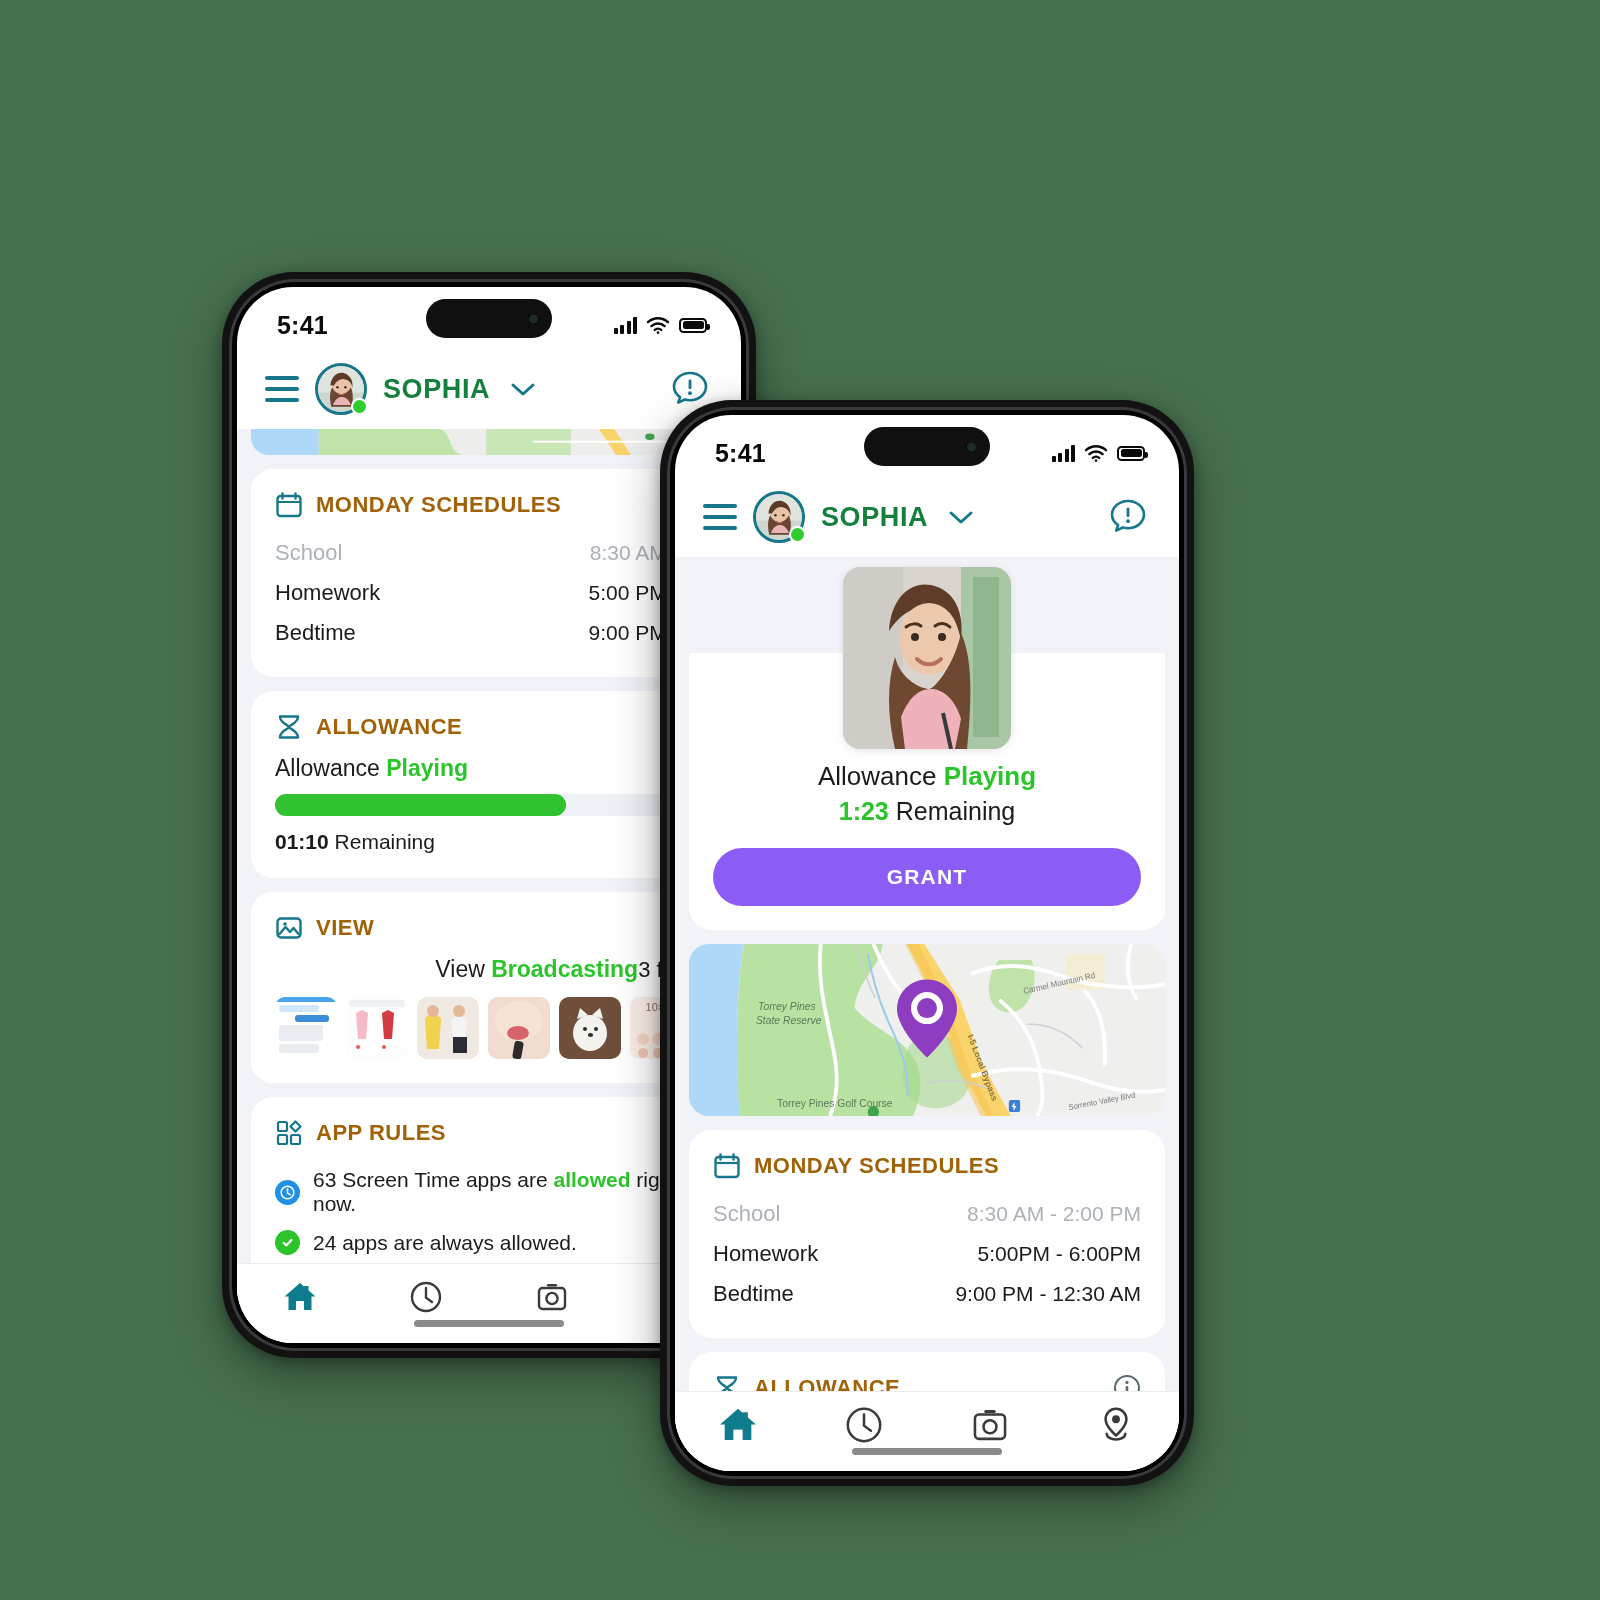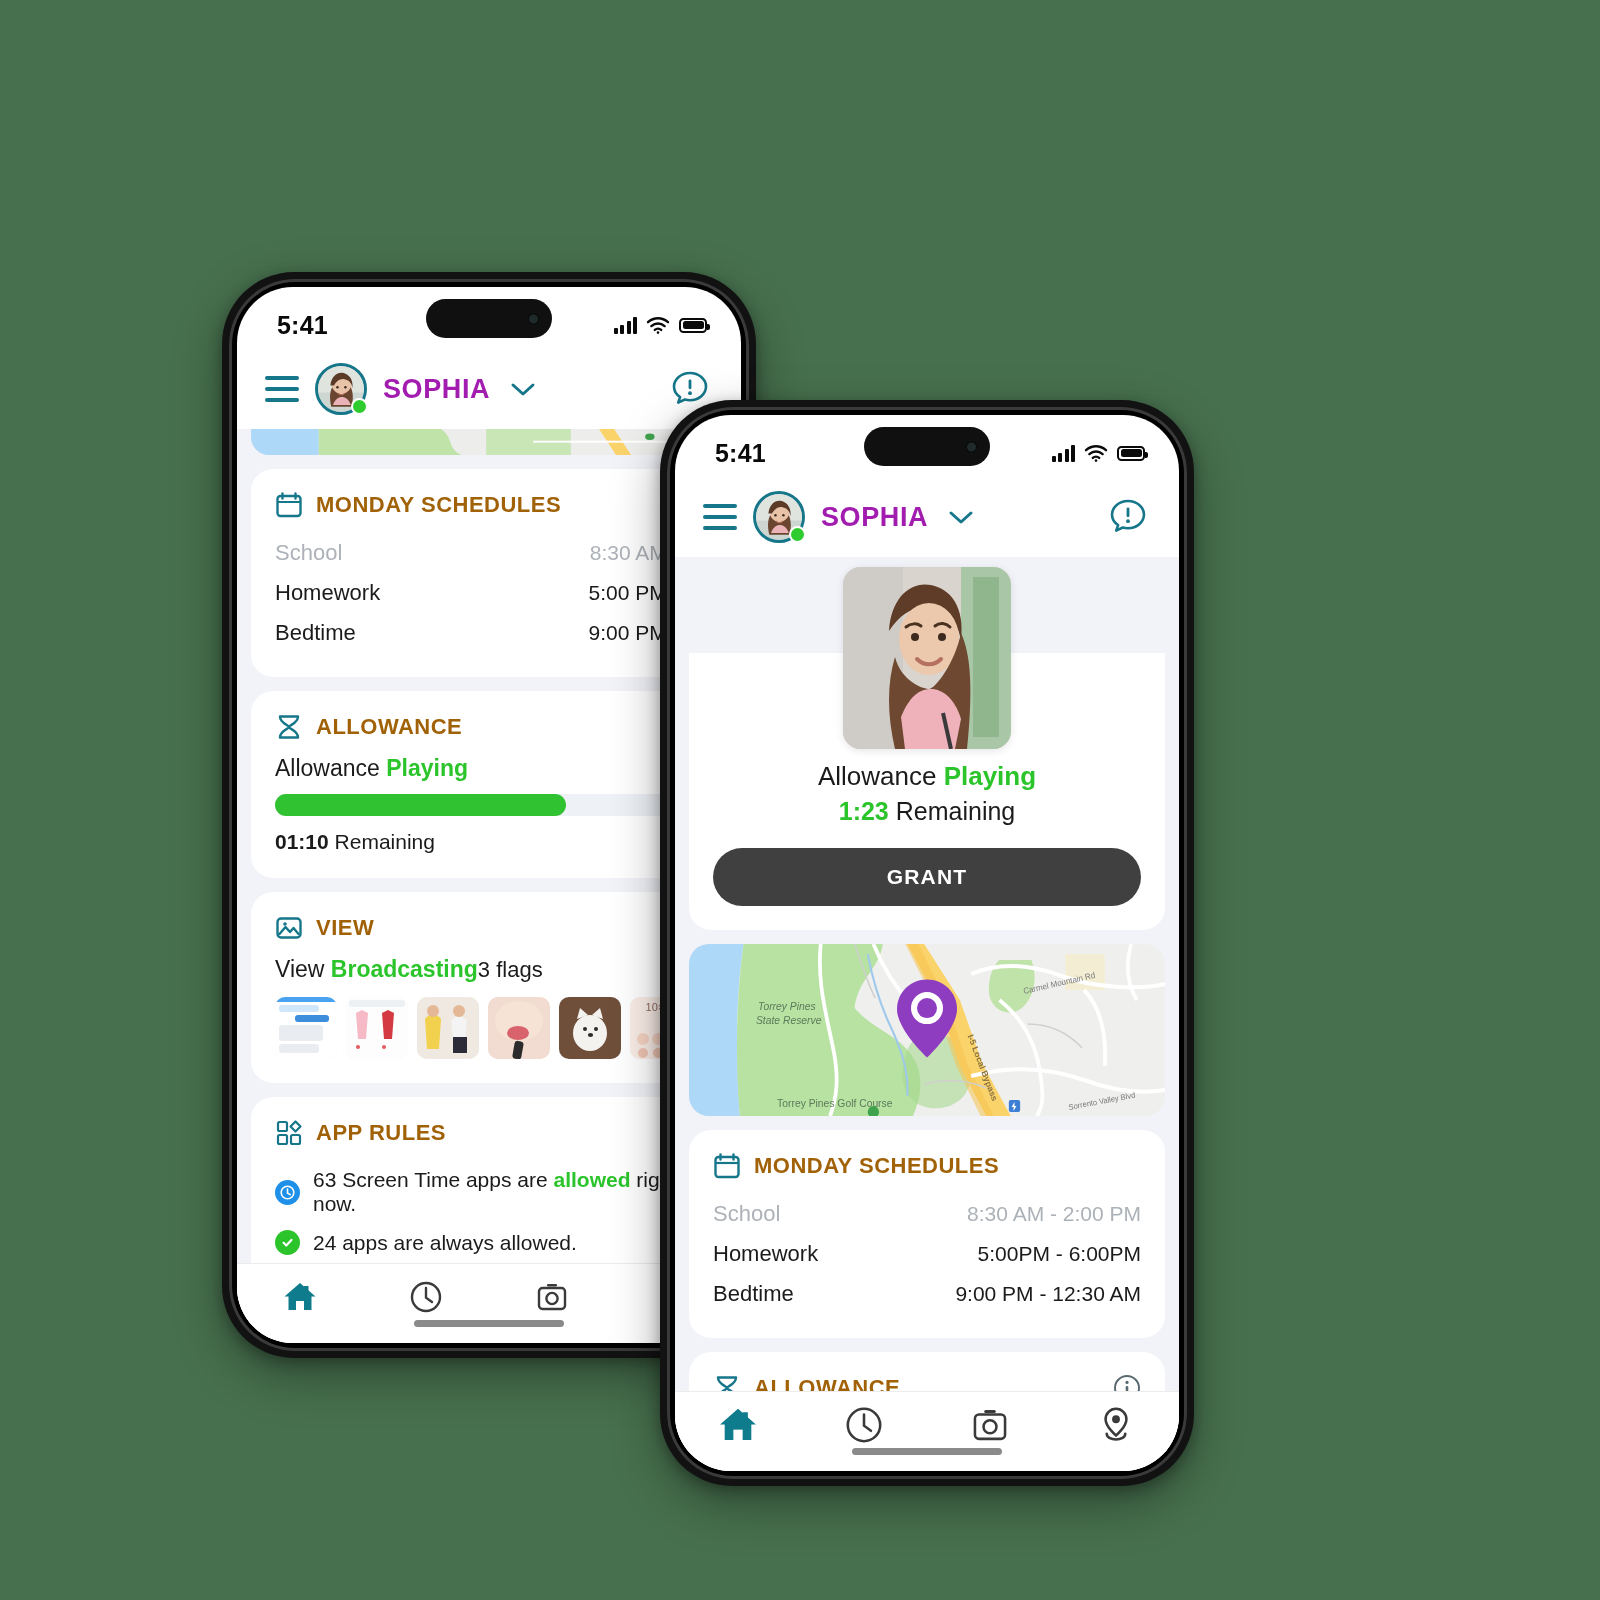--- a/index.html
+++ b/index.html
@@ -76,21 +76,21 @@
   .avatar {
     width: 52px; height: 52px; border-radius: 50%;
     border: 3px solid #16768A; overflow: hidden; background: #cfd8d6;
   }
   .avatar .face { width: 100%; height: 100%; display:block; }
   .online-dot {
     position: absolute; right: -1px; bottom: 0px; width: 17px; height: 17px;
     border-radius: 50%; background: #2ECC2E; border: 2.5px solid #fff;
   }
   .kid-name {
-    font-size: 27px; font-weight: 800; letter-spacing: .6px; color: #a21caf;
+    font-size: 27px; font-weight: 800; letter-spacing: .6px; color: #15803d;
   }
   .chev { margin-left: 4px; color: #16768A; }
   .alert-bubble { margin-left: auto; color: #16768A; }
 
   
   .appbody {
     background: #F1F3F8; height: calc(100% - 62px - 80px);
     overflow: hidden; position: relative;
   }
   .card {
@@ -116,21 +116,21 @@
     width: 168px; height: 182px; margin: 0 auto; border-radius: 18px; overflow: hidden;
     background: #d8d3cd; position: relative; top: -86px; margin-bottom: -76px;
     box-shadow: 0 2px 8px rgba(0,0,0,.10);
   }
   .photo-top-space { height: 96px; background: #F1F3F8; }
   .hero-line1 { text-align:center; font-size: 26px; color:#1b1b1b; margin-top: 2px; }
   .hero-line2 { text-align:center; font-size: 25px; color:#1b1b1b; margin-top: 5px; }
   .green { color: #2BC52B; font-weight: 800; }
   .hero-btns { display:flex; gap: 20px; margin-top: 22px; }
   .btn {
-    flex: 1; height: 58px; border-radius: 30px; background: #404040; color: #fff;
+    flex: 1; height: 58px; border-radius: 30px; background: #8b5cf6; color: #fff;
     display:flex; align-items:center; justify-content:center;
     font-size: 21px; font-weight: 800; letter-spacing: 1.2px; cursor: pointer;
     border: none;
   }
 
   
   .map-card { margin: 0 14px 14px 14px; border-radius: 20px; overflow: hidden; height: 172px; position: relative; }
   .map-pin {
     position: absolute; left: 50%; top: 48%; transform: translate(-50%,-60%);
   }
@@ -306,21 +306,21 @@
 
         <div class="card">
           <div class="card-head">
             <svg width="28" height="28" viewBox="0 0 28 28">
               <rect x="2.5" y="4.5" width="23" height="19" rx="3.5" fill="none" stroke="#16768A" stroke-width="2.4"></rect>
               <path d="M4.5 20l6-7 4.5 5 3.5-4 5 6" fill="none" stroke="#16768A" stroke-width="2.4" stroke-linejoin="round" stroke-linecap="round"></path>
               <circle cx="10" cy="10" r="1.8" fill="#16768A"></circle>
             </svg>
             <div class="card-title">VIEW</div>
           </div>
-          <div style="display:flex;justify-content:flex-start;align-items:baseline">
+          <div style="display:flex;justify-content:flex-end;align-items:baseline">
             <div style="font-size:23px;color:#1b1b1b">
               <span>View</span> 
               <span class="green">Broadcasting</span>
             </div>
             <div style="font-size:22px;color:#1b1b1b">3 flags</div>
           </div>
           <div class="thumbs">
             <div class="thumb">
               <svg viewBox="0 0 62 62" style="width:100%;height:100%">
                 <rect width="62" height="62" fill="#fff"></rect>

